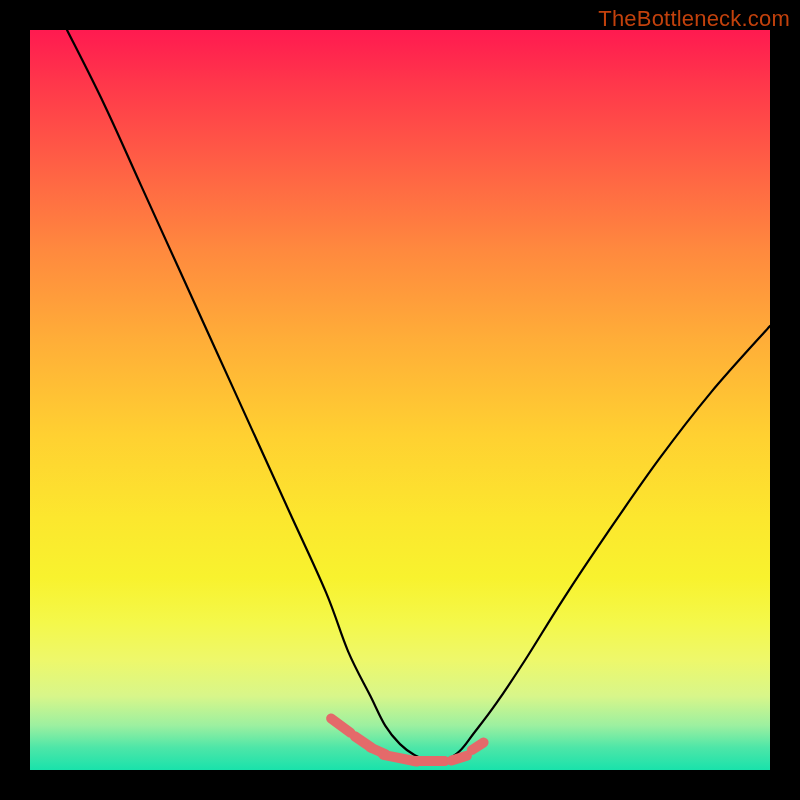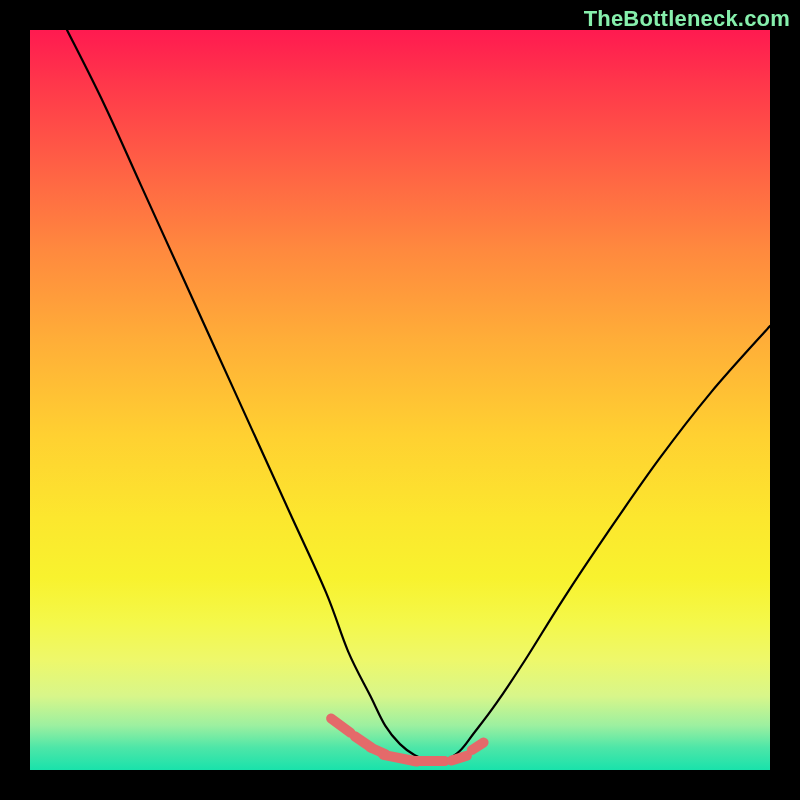--- a/index.html
+++ b/index.html
@@ -40,22 +40,22 @@
       #9cf0a0 94%,
       #4de6a8 97%,
       #19e2ab 100%
     );
   }
   .watermark {
     position: absolute;
     top: 6px;
     right: 10px;
     font-size: 22px;
-    font-weight: 700;
-    color: #86efac;
+    font-weight: 400;
+    color: #c2410c;
     letter-spacing: 0.2px;
     z-index: 10;
   }
   svg.curves {
     position: absolute;
     left: 0;
     top: 0;
     width: 740px;
     height: 740px;
     overflow: visible;

